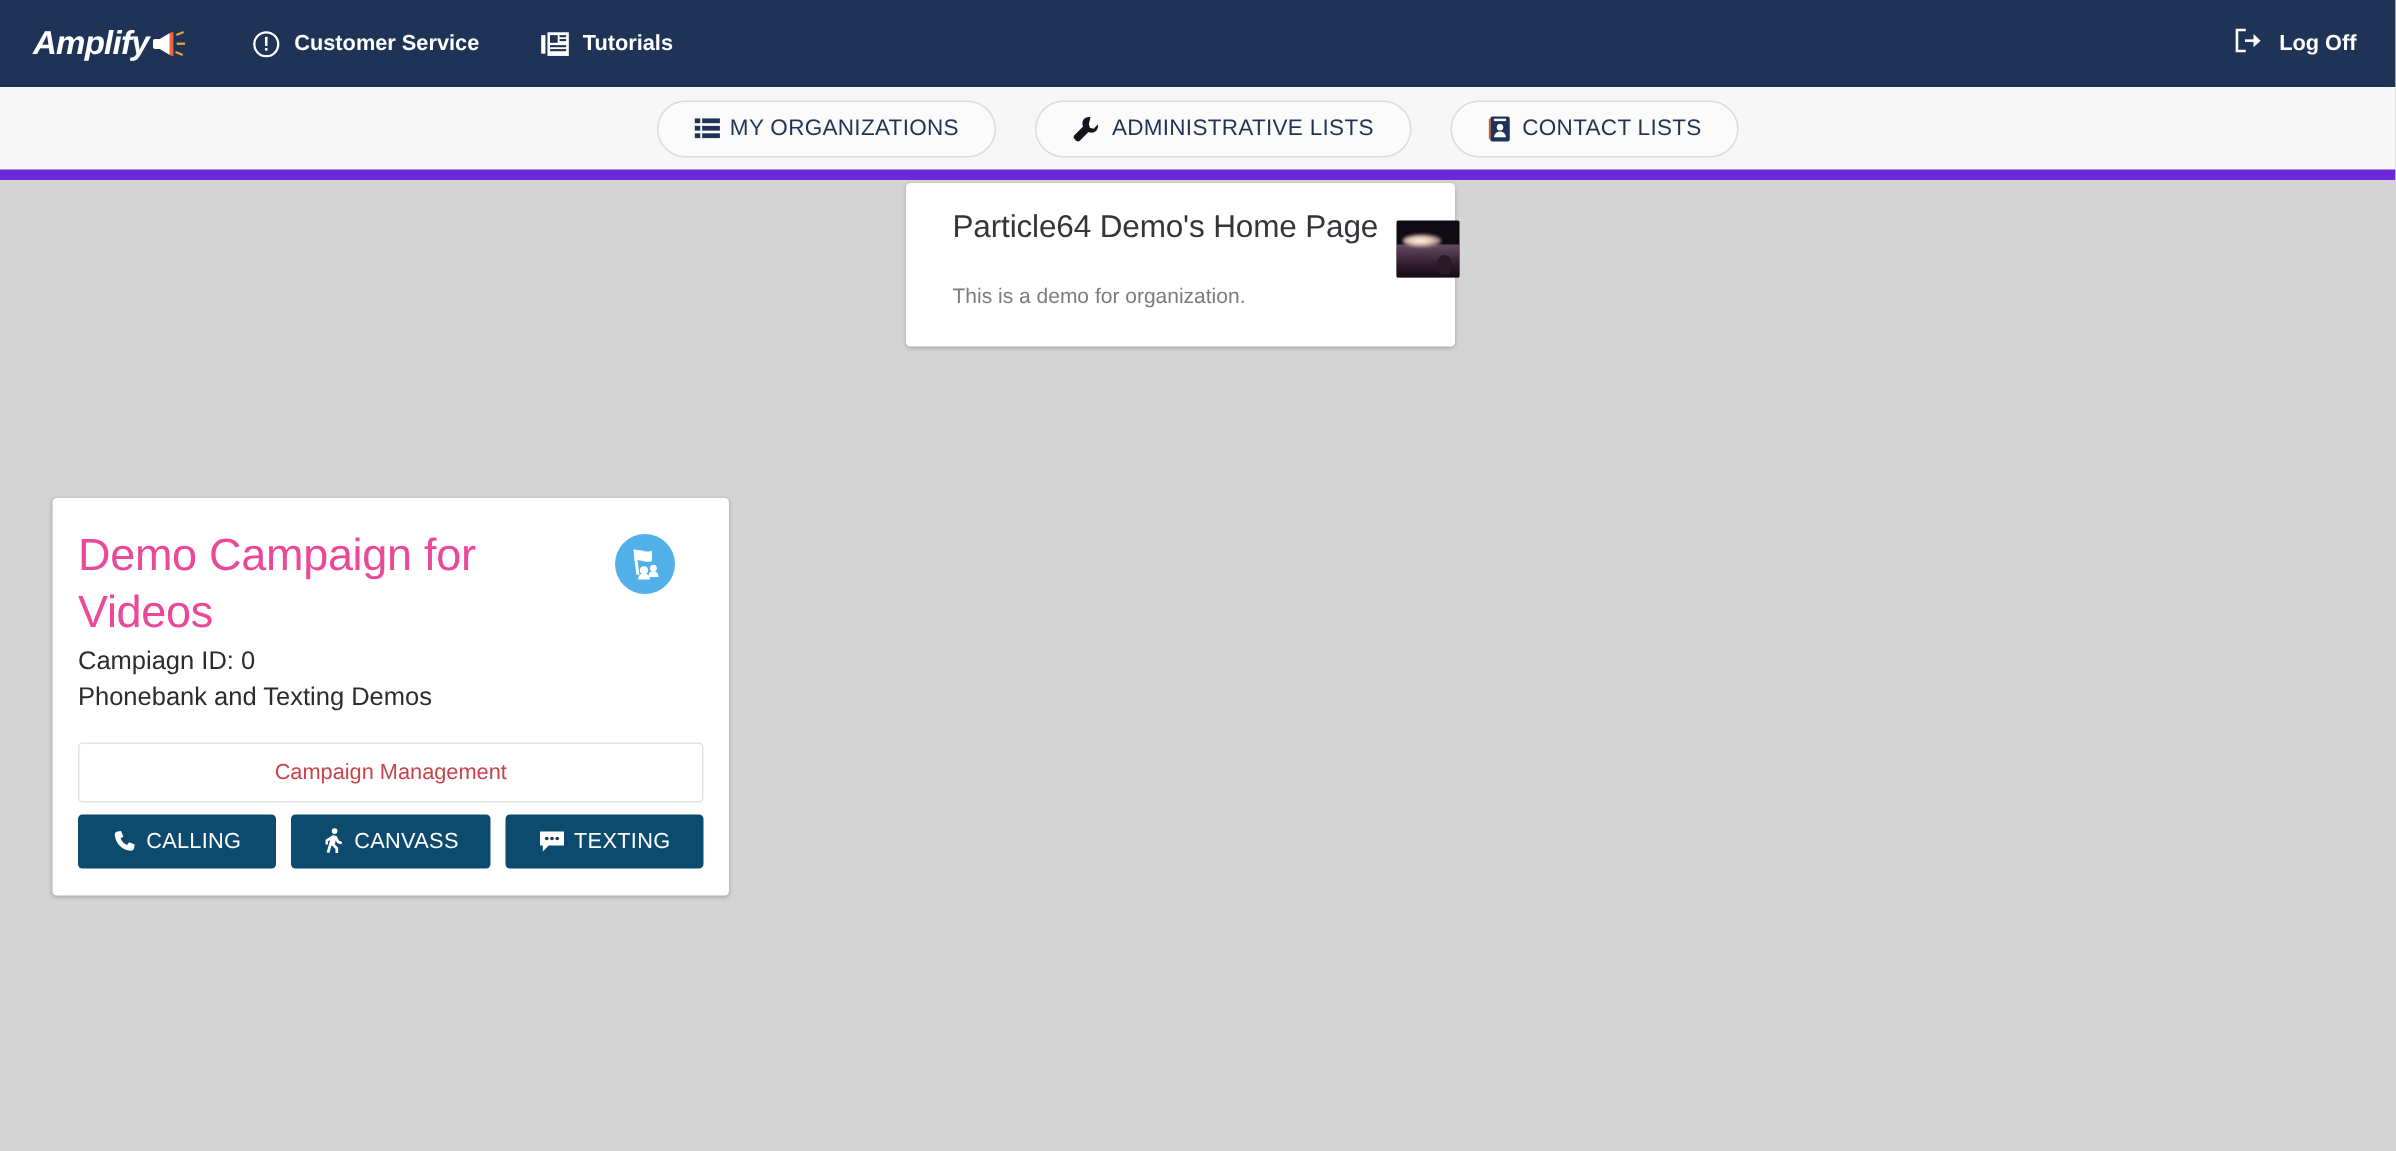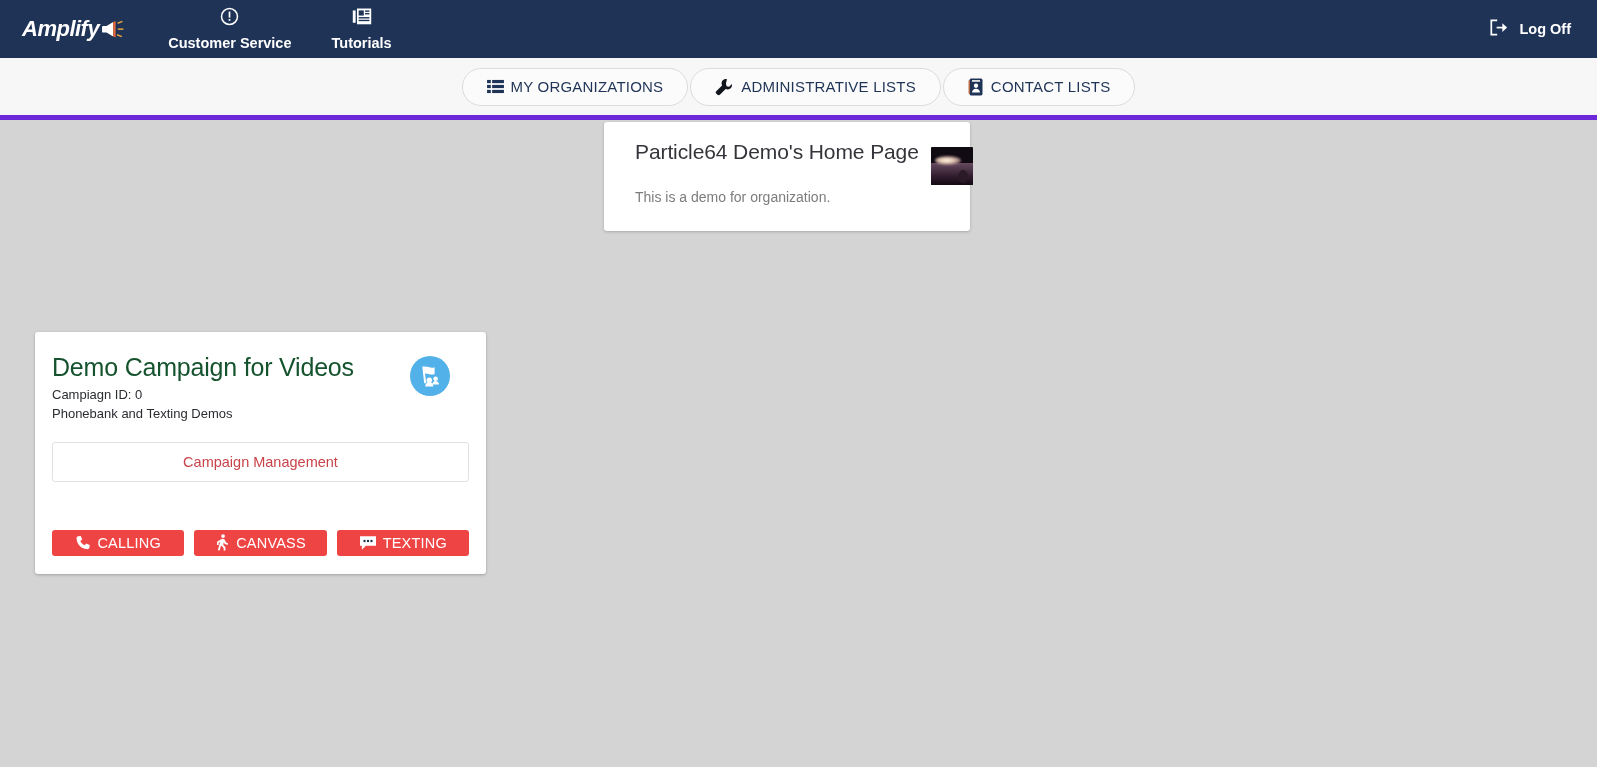--- a/index.html
+++ b/index.html
@@ -37,21 +37,20 @@
   .topnav-item {
     display: flex;
     align-items: center;
     gap: 9px;
     color: #ffffff;
     font-size: 14.5px;
     font-weight: bold;
     margin-right: 40px;
     cursor: pointer;
     white-space: nowrap;
-    flex-direction: column;
   }
   .topnav-item .ic { display: flex; align-items: center; }
 
   .logoff {
     position: absolute;
     right: 26px;
     top: 50%;
     transform: translateY(-50%);
     display: flex;
     align-items: center;
@@ -63,22 +62,22 @@
     justify-content: space-between;
   }
 
   
   .subnav {
     height: 62px;
     background: #f7f7f7;
     display: flex;
     align-items: center;
     justify-content: center;
-    gap: 2px;
-    border-bottom: 5px solid #6d28d9;
+    gap: 26px;
+    border-bottom: 7px solid #6d28d9;
   }
   .pill {
     height: 38px;
     border: 1px solid #dcdcdc;
     border-radius: 20px;
     background: #fbfbfb;
     display: flex;
     align-items: center;
     justify-content: center;
     padding: 0 24px;
@@ -167,28 +166,28 @@
     border-radius: 3px;
     box-shadow: 0 1px 3px rgba(0,0,0,0.25);
     padding: 20px 17px 18px 17px;
   }
   .camp-head {
     display: flex;
     align-items: flex-start;
     justify-content: space-between;
   }
   .camp-title {
-    font-size: 25px;
-    color: #14532d;
+    font-size: 30px;
+    color: #ec4899;
     font-weight: normal;
     line-height: 1.25;
     letter-spacing: -0.2px;
   }
   .camp-meta {
-    font-size: 13px;
+    font-size: 17px;
     color: #2a2c30;
     line-height: 1.17;
     margin-top: 4px;
   }
   .camp-icon {
     width: 40px; height: 40px;
     border-radius: 50%;
     background: #53b1ea;
     display: flex;
     align-items: center;
@@ -214,34 +213,33 @@
     font-family: "Liberation Sans", sans-serif;
   }
 
   .action-row {
     display: flex;
     gap: 10px;
     margin-top: 8px;
   }
   .action-btn {
     flex: 1;
-    height: 26px;
-    background: #ef4444;
+    height: 36px;
+    background: #0c4a6e;
     border: none;
     border-radius: 3px;
     color: #ffffff;
     font-size: 14.5px;
     display: flex;
     align-items: center;
     justify-content: center;
     gap: 6px;
     cursor: pointer;
     letter-spacing: 0.2px;
     font-family: "Liberation Sans", sans-serif;
-    margin-top: 40px;
   }
   .action-btn .ic { display: flex; align-items: center; }
 </style>
 </head>
 <body>
 
 <div class="topbar">
 
   <div class="logo-wrap">
     <span class="logo-text">Amplify</span>

